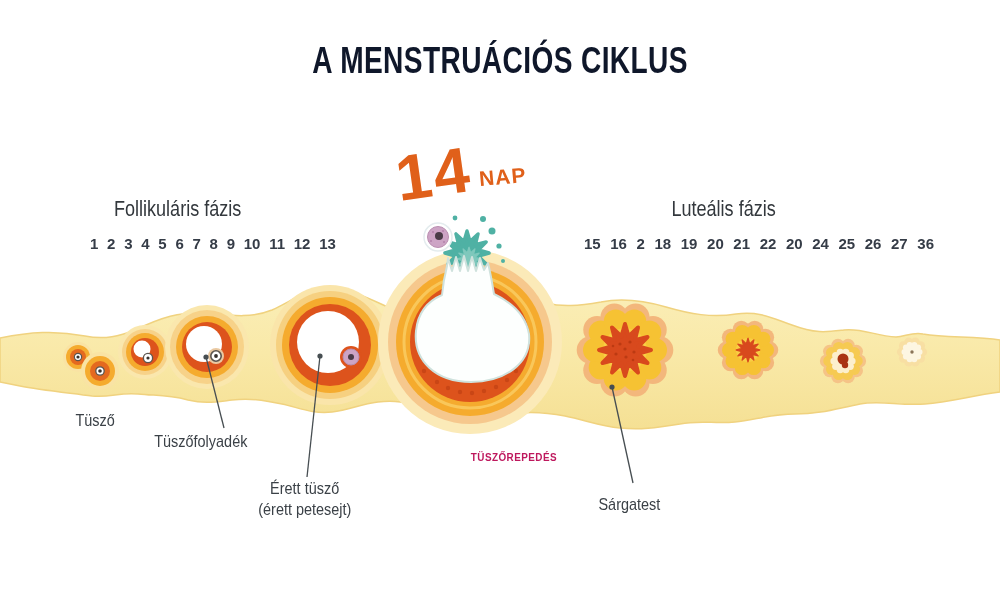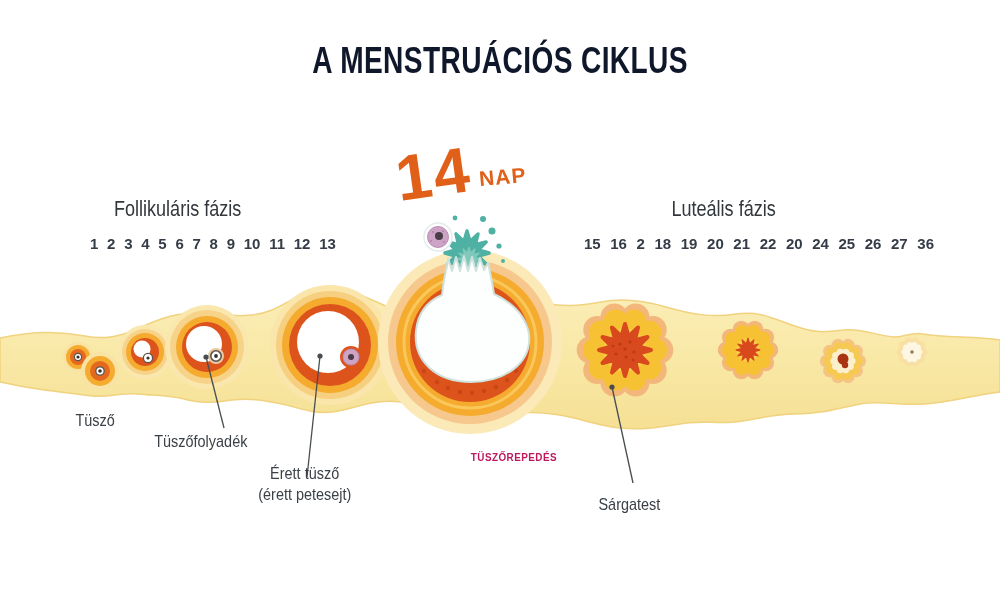--- a/index.html
+++ b/index.html
@@ -39,21 +39,21 @@
   }
   .days-follicular{left:90px;width:246px;}
   .days-luteal{left:584px;width:350px;text-align:right;}
 
   .annot{
     color:#3b4147;font-size:17px;text-align:center;line-height:1.25;
   }
   .annot .condensed{transform:scaleX(.85);white-space:nowrap;}
   .annot-tuszo{left:55px;top:410px;width:80px;text-align:center;}
   .annot-folyadek{left:128px;top:431px;width:145px;}
-  .annot-erett{left:222px;top:463px;width:166px;}
+  .annot-erett{left:222px;top:478px;width:166px;}
   .annot-sargatest{left:573px;top:494px;width:112px;}
   .annot-rupture{
     left:398px;top:451px;width:164px;text-align:right;
     color:#be185d;font-size:11px;font-weight:700;letter-spacing:.5px;
   }
   .annot-rupture .condensed{transform:scaleX(.9);white-space:nowrap;}
 
   svg.scene{left:0;top:0;}
 </style>
 </head>

